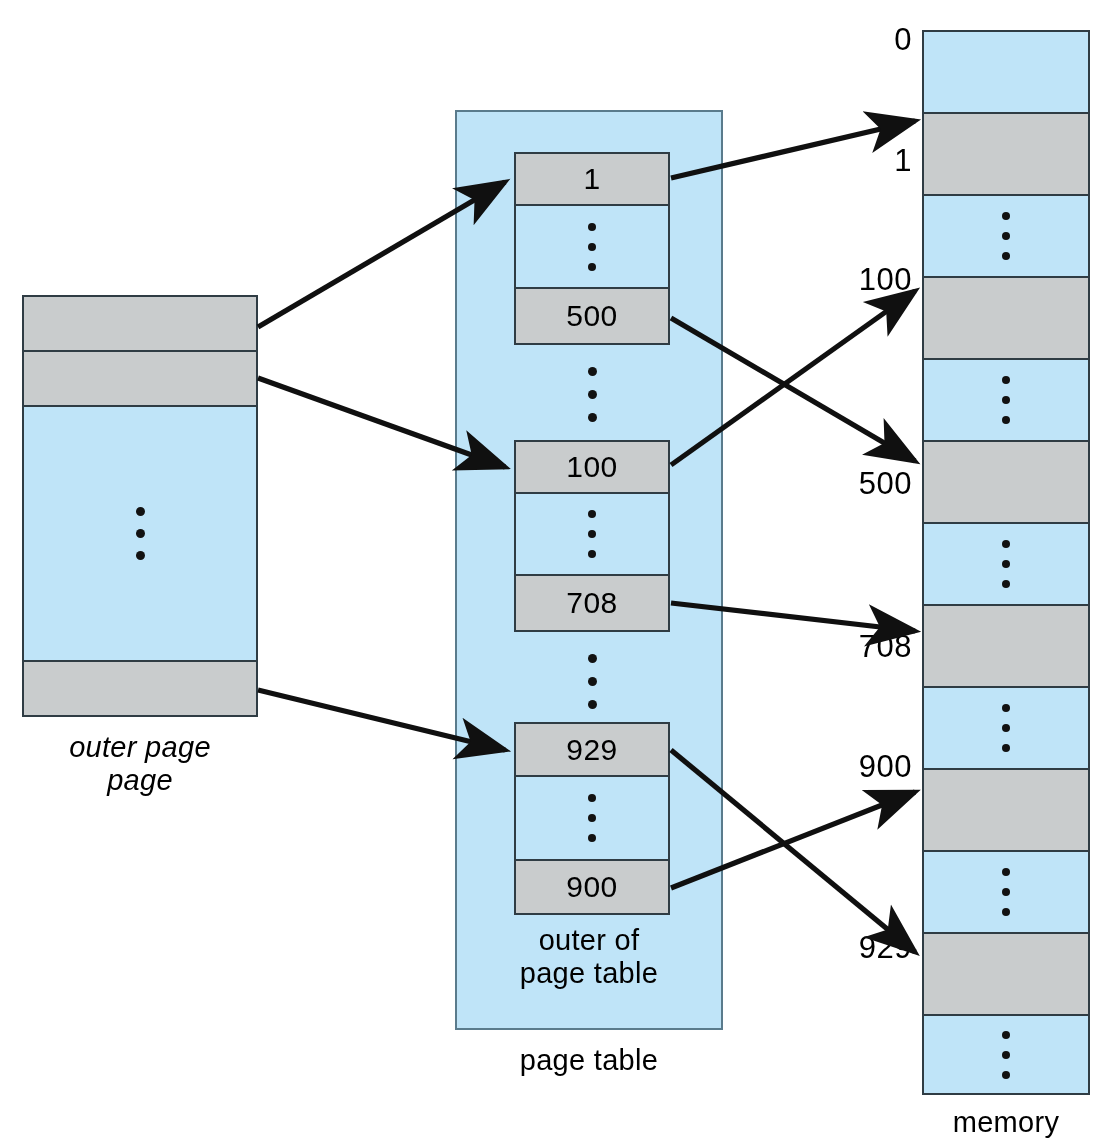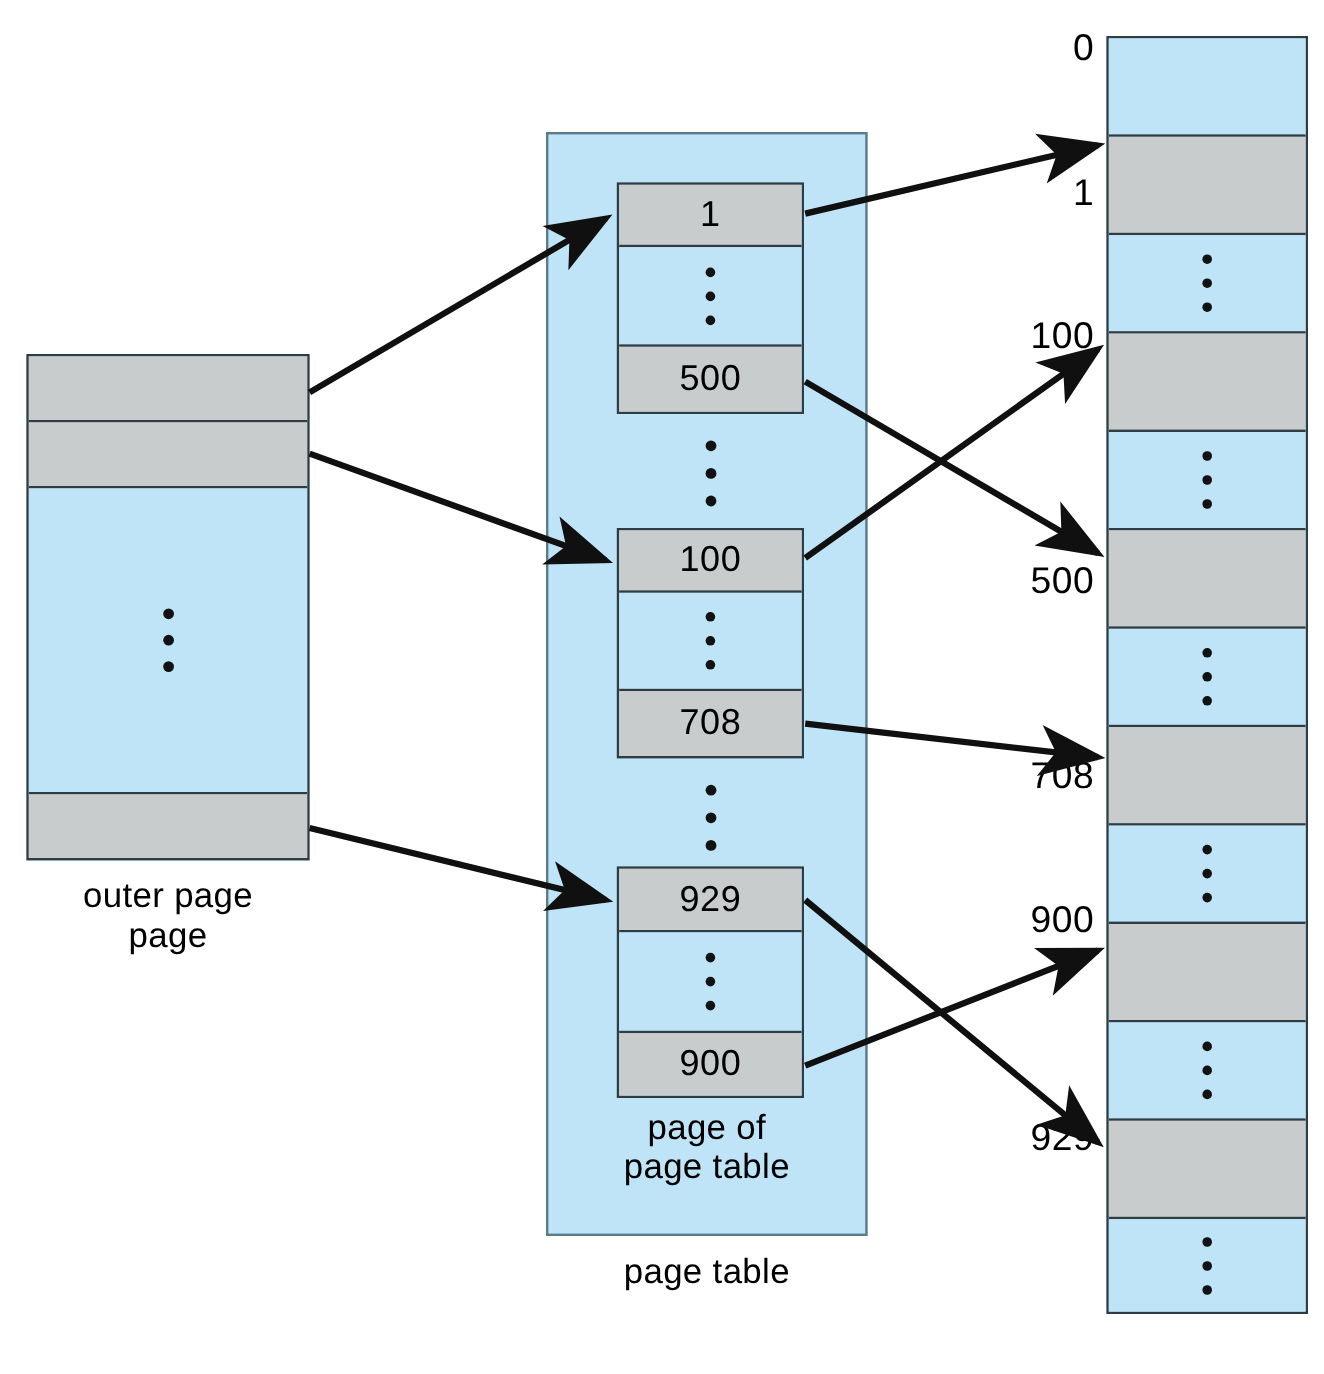--- a/index.html
+++ b/index.html
@@ -68,21 +68,21 @@
     <div class="outer-row b" style="top:110px;height:255px;display:flex;align-items:center;justify-content:center;">
       <span class="vdots">
         <i></i>
           <i></i>
           <i></i>
       </span>
     </div>
     <div class="outer-row g" style="top:365px;height:53px;border-bottom:none;"></div>
   </div>
 
-  <div class="caption" style="left:22px;top:731px;width:236px;">
+  <div class="caption" style="left:22px;top:731px;width:236px;font-style:italic;">
     <div>outer page</div>
     <div>page</div>
   </div>
 
   <div class="box" id="pt-container">
 
     <div class="pt-group" style="top:40px;height:193px;">
       <div class="pt-cell val sep-b" style="height:52px;">
         <span class="pt-val-text">1</span>
       </div>
@@ -136,21 +136,21 @@
             <i></i>
             <i></i>
           </span>
       </div>
       <div class="pt-cell val" style="height:52px;">
         <span class="pt-val-text">900</span>
       </div>
     </div>
 
     <div class="caption" style="left:0;top:812px;width:100%;">
-      <div>page of</div>
+      <div>outer of</div>
       <div>page table</div>
     </div>
   </div>
 
   <div class="caption" style="left:455px;top:1044px;width:268px;">page table</div>
 
   <div class="box" id="memory">
     <div class="mem-block b mem-sep" style="top:0px;height:82px;"></div>
     <div class="mem-block g mem-sep" style="top:82px;height:82px;"></div>
     <div class="mem-block b mem-sep" style="top:164px;height:82px;">
@@ -203,20 +203,21 @@
   </div>
 
   <div class="mem-label" style="left:830px;top:24px;width:82px;">0</div>
   <div class="mem-label" style="left:830px;top:145px;width:82px;">1</div>
   <div class="mem-label" style="left:812px;top:264px;width:100px;">100</div>
   <div class="mem-label" style="left:812px;top:468px;width:100px;">500</div>
   <div class="mem-label" style="left:812px;top:631px;width:100px;">708</div>
   <div class="mem-label" style="left:812px;top:751px;width:100px;">900</div>
   <div class="mem-label" style="left:812px;top:932px;width:100px;">929</div>
 
+  <div class="caption" style="left:922px;top:1106px;width:168px;">memory</div>
 
   <svg id="arrows" viewBox="0 0 1103 1145">
     <defs>
       <marker id="ah" markerWidth="11" markerHeight="9" refX="9.4" refY="4.5" orient="auto" markerUnits="strokeWidth">
         <path d="M0,0.4 L10.6,4.5 L0,8.6 L2.6,4.5 Z" fill="#101010"></path>
       </marker>
     </defs>
     <g stroke="#101010" stroke-width="5.2" fill="none" marker-end="url(#ah)">
 
       <line x1="258" y1="327" x2="505" y2="182"></line>

